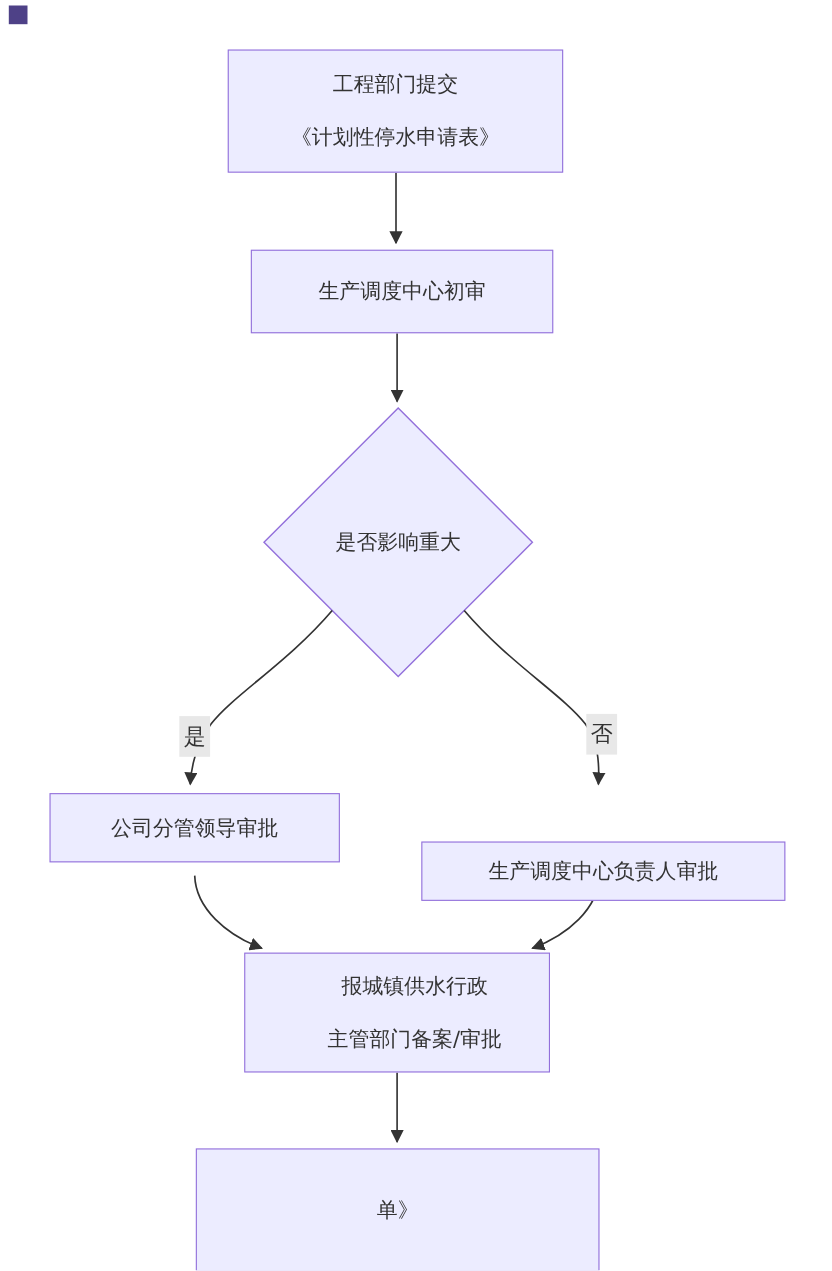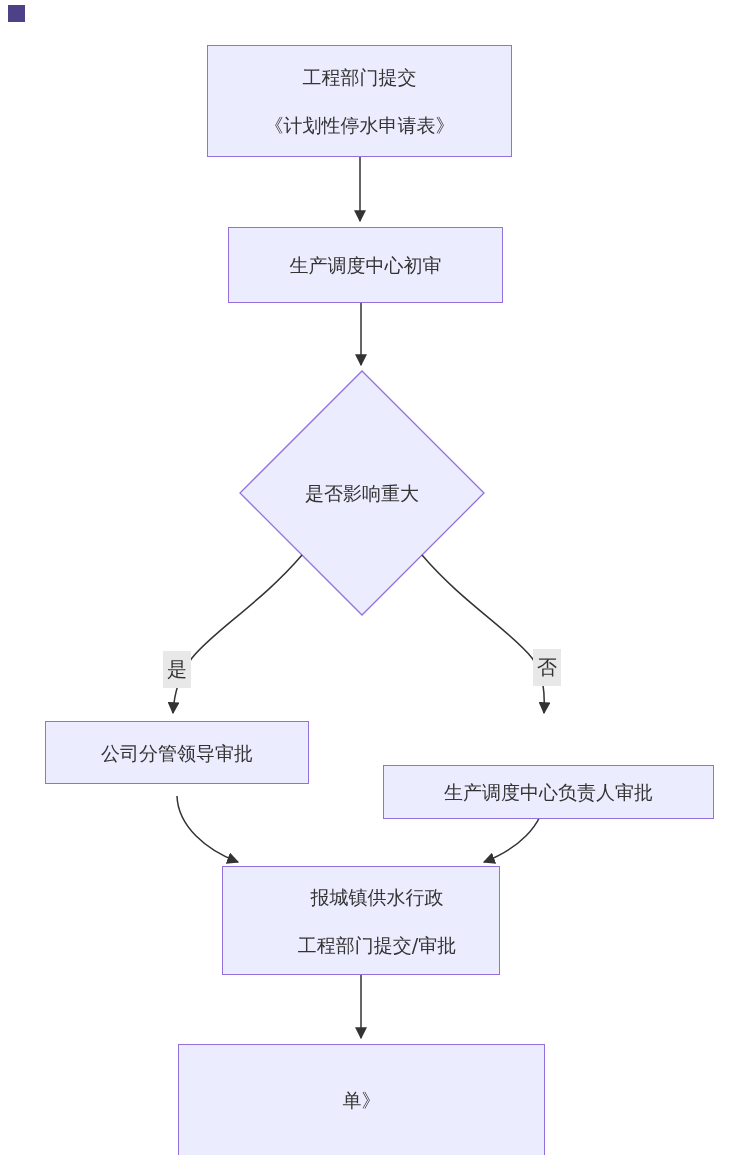--- a/index.html
+++ b/index.html
@@ -101,21 +101,21 @@
   <div class="node" style="left:45px; top:721px; width:264px; height:63px;">
     <div class="line">公司分管领导审批</div>
   </div>
 
   <div class="node" style="left:383px; top:721px; width:331px; height:54px;margin-top:44px;">
     <div class="line">生产调度中心负责人审批</div>
   </div>
 
   <div class="node" style="left:222px; top:866px; width:278px; height:109px;padding-left:32px;">
     <div class="line">报城镇供水行政</div>
-    <div class="line">工程部门提交/审批</div>
+    <div class="line">主管部门备案/审批</div>
   </div>
 
   <div class="node" style="left:178px; top:1044px; width:367px; height:112px;">
     <div class="line">单》</div>
   </div>
 
   <div class="edge-label" style="left:163px; top:651px;">是</div>
   <div class="edge-label" style="left:533px; top:649px;">否</div>
 
 </div>

